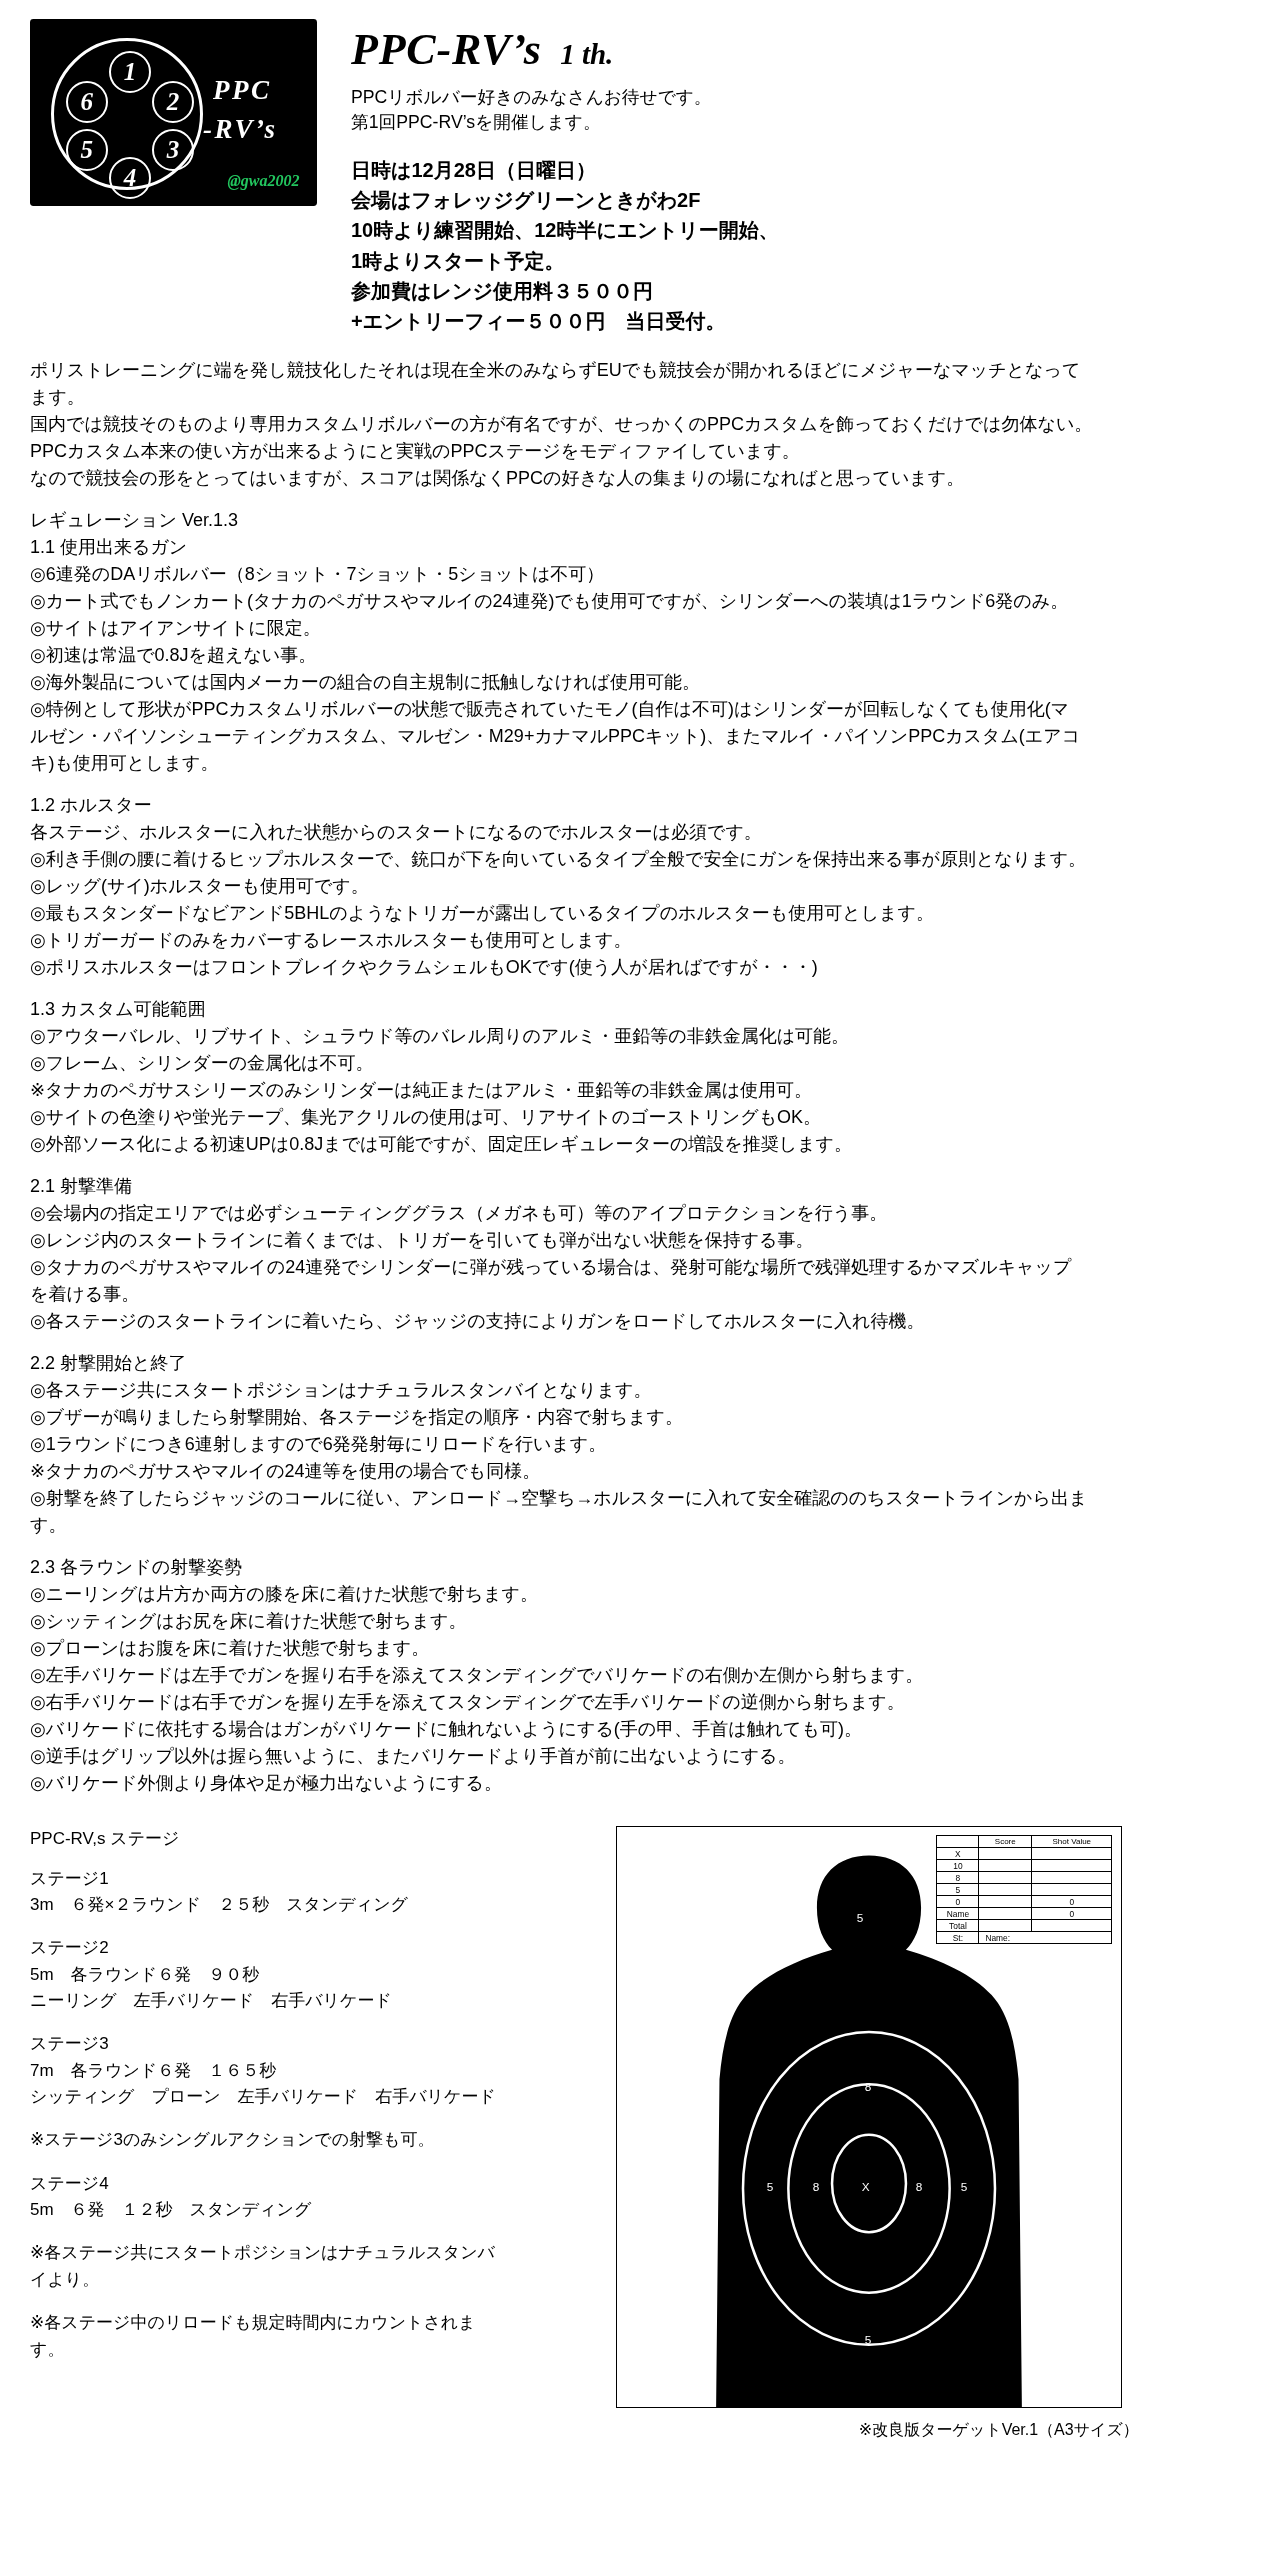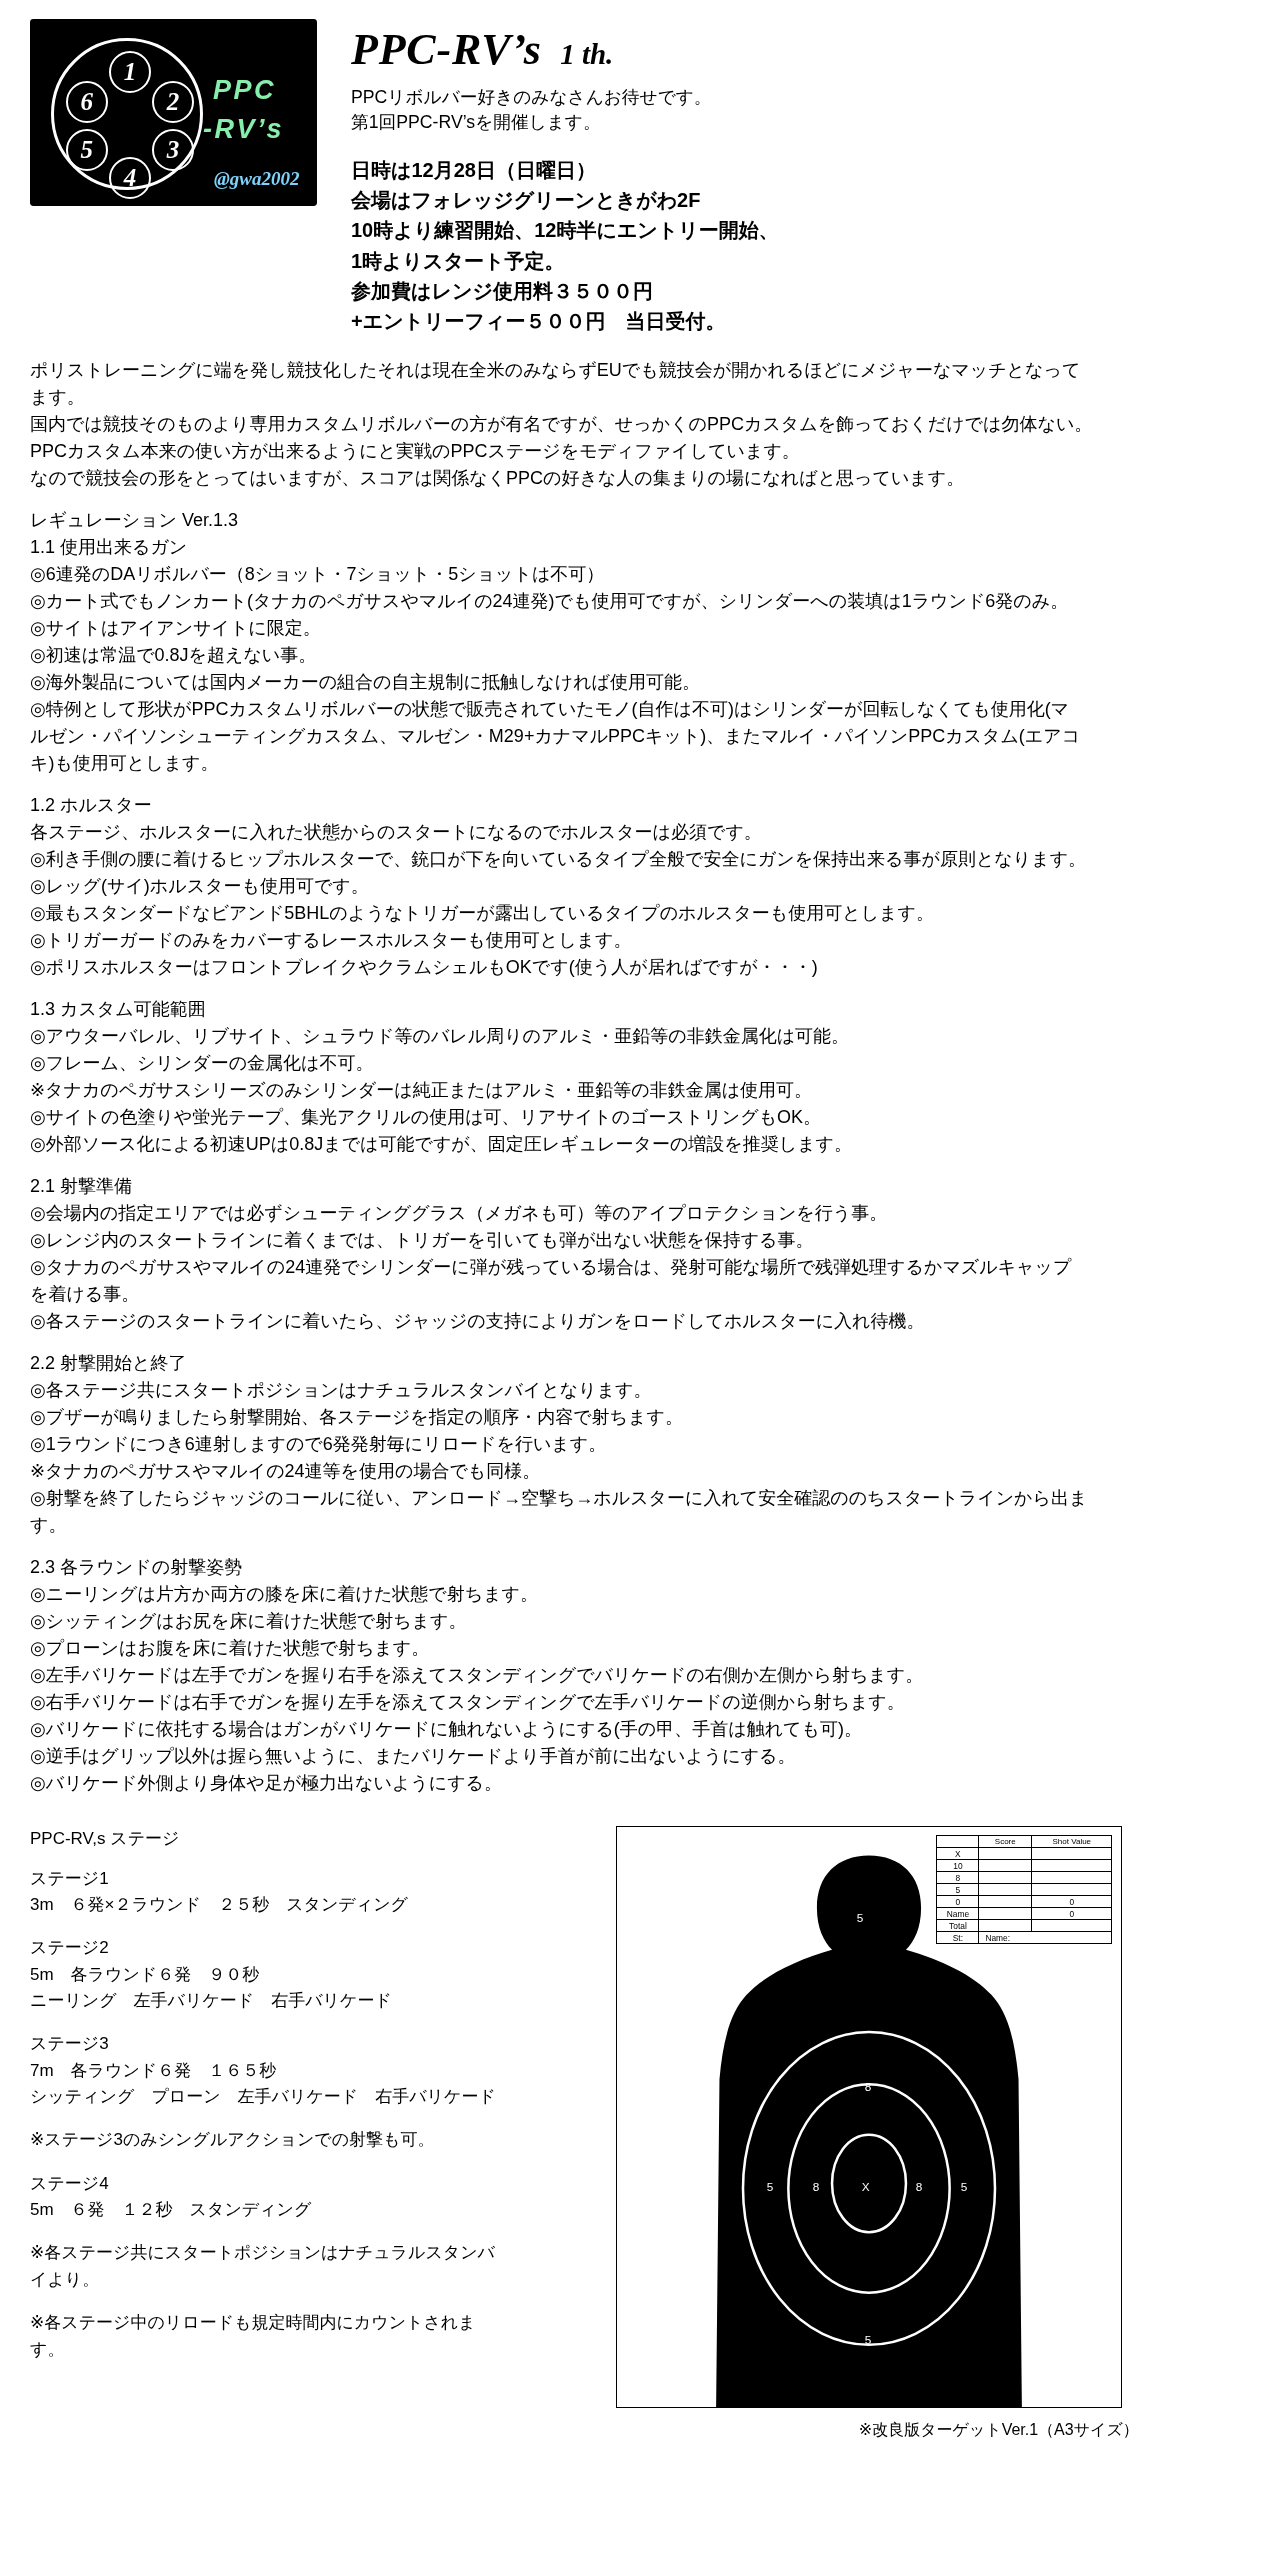--- a/index.html
+++ b/index.html
@@ -67,34 +67,34 @@
   }
   .ch1 { left: 55px; top: 10px; }
   .ch2 { left: 98px; top: 40px; }
   .ch3 { left: 98px; top: 88px; }
   .ch4 { left: 55px; top: 116px; }
   .ch5 { left: 11.8px; top: 88px; }
   .ch6 { left: 11.8px; top: 40px; }
 
   .logo-text-1, .logo-text-2 {
     position: absolute;
-    color: #86efac;
-    font-family: Liberation Sans, sans-serif;
+    color: #ffffff;
+    font-family: Liberation Serif, serif;
     font-style: italic;
     font-weight: bold;
     letter-spacing: 2.5px;
   }
   .logo-text-1 { left: 179px; top: 52px; font-size: 27px; }
   .logo-text-2 { left: 169px; top: 91px; font-size: 27px; }
   .logo-handle {
     position: absolute;
     right: 13.5px;
     bottom: 11.8px;
-    color: #7dd3fc;
-    font-size: 19px;
+    color: #22c55e;
+    font-size: 16px;
     font-family: "Liberation Serif", serif;
     font-style: italic;
     font-weight: bold;
     margin-left: 13px;
   }
 
   .header-right {
     margin-left: 34px;
     padding-top: 5px;
     flex: 1 1 auto;

